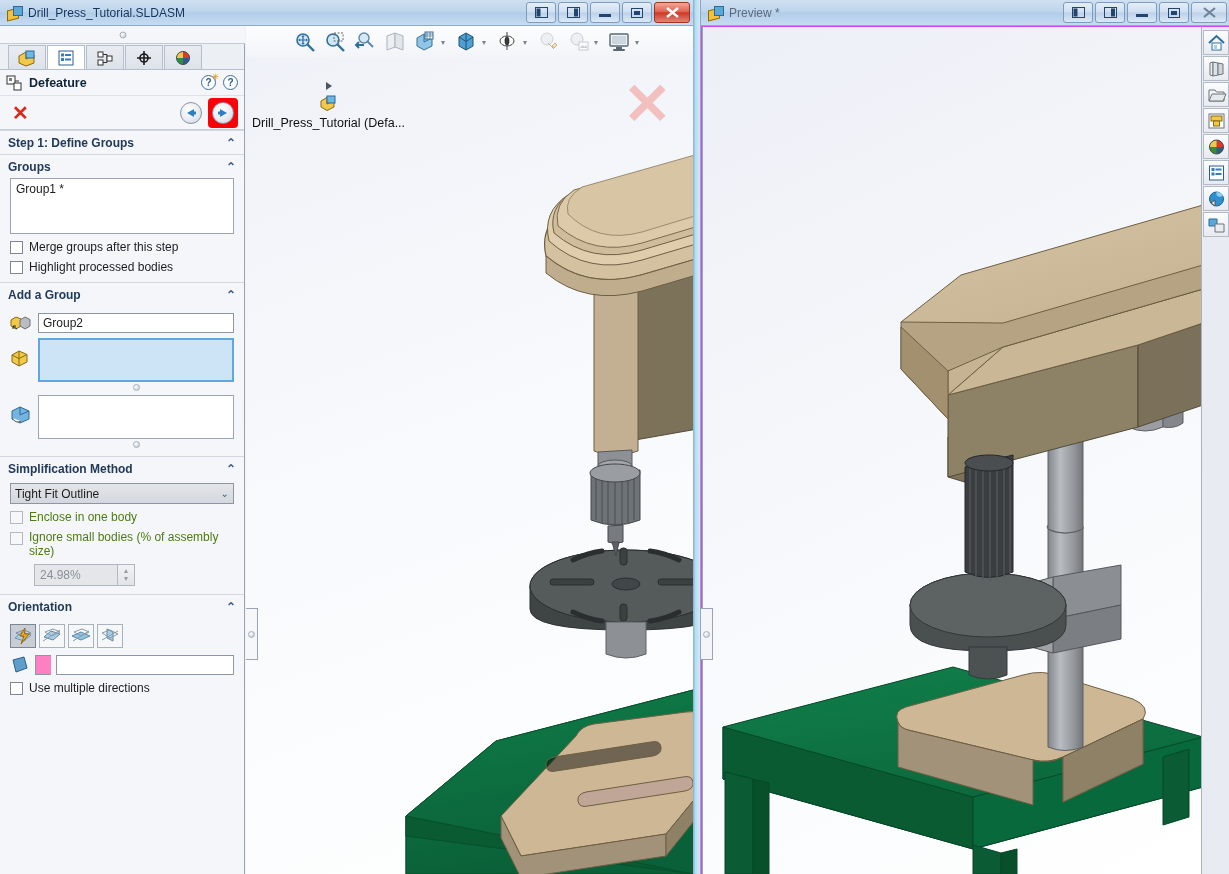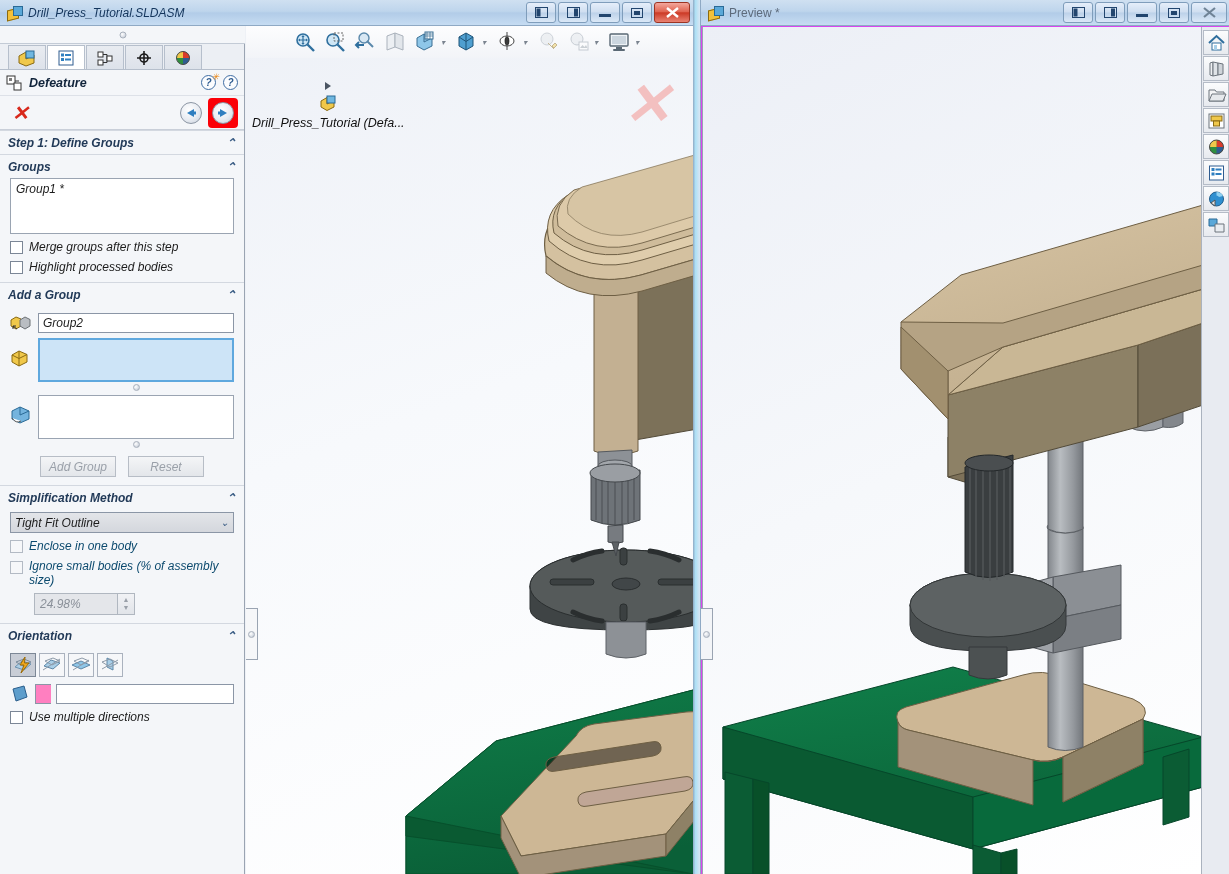--- a/index.html
+++ b/index.html
@@ -11,21 +11,20 @@
     font-size: 12px;
     color: #1c1c1c;
     background: #d6dbe4;
   }
   #root { position: relative; width: 1229px; height: 874px; }
 
   
   #left-window {
     position: absolute; left: 0; top: 0; width: 583px; height: 874px;
     background: #eef1f6;
-    font-style: italic;
   }
   .win-titlebar {
     position: absolute; top: 0; height: 26px; left: 0;
     background: linear-gradient(to bottom, #cfe0f1 0%, #bed5ec 45%, #b2cce8 52%, #c6dcf2 100%);
     border-bottom: 1px solid #8fa9c4;
     display: flex; align-items: center;
   }
   .win-title-text {
     font-size: 12px; color: #14355c; margin-left: 6px; white-space: nowrap;
   }
@@ -133,21 +132,21 @@
     background: #fdfc80; border: 1px solid #d7d55f;
     padding: 4px 6px; font-size: 11.5px; line-height: 14px; color: #111;
     margin: 0 0 3px 0;
   }
 
   .list-box {
     background: #fff; border: 1px solid #9aa4b2; height: 56px;
     padding: 3px 5px; font-size: 12px; overflow: hidden;
   }
   .cbrow { display: flex; align-items: center; gap: 6px; margin-top: 6px; font-size: 12px; }
-  .cbrow.disabled { color: #0c4a6e; }
+  .cbrow.disabled { color: #4d7c0f; }
   .cbox {
     width: 13px; height: 13px; background: #fff; border: 1px solid #7b8696; flex:0 0 13px;
   }
   .cbox.disabled { border-color: #b3bac4; background:#f6f7f9; }
 
   .fieldrow { display: flex; align-items: center; gap: 6px; margin-top: 4px; }
   .txt-input {
     flex: 1; height: 20px; background: #fff; border: 1px solid #8b96a6;
     font-size: 12px; padding: 1px 4px; display: flex; align-items: center;
   }
@@ -446,24 +445,20 @@
           <div class="fieldrow" style="align-items:flex-start;margin-top:4px;">
             <svg width="22" height="20" style="margin-top:10px;">
               <path d="M2,6 L10,2 L19,6 L19,14 L10,18 L2,14 Z" fill="#74b4de" stroke="#2a6a96"></path>
               <path d="M10,2 L10,10 L19,6" fill="none" stroke="#2a6a96"></path>
               <path d="M2,13 Q6,19 11,16" fill="#fff" stroke="#555"></path>
             </svg>
             <div style="flex:1;">
               <div class="sel-box2"></div>
               <div class="minidot"></div>
             </div>
-          </div>
-          <div class="btnrow">
-            <div class="gbtn">Add Group</div>
-            <div class="gbtn">Reset</div>
           </div>
         </div>
       </div>
 
       <div class="sec">
         <div class="sec-head">
           <span>Simplification Method</span>
           <span class="chev">⌃</span>
         </div>
         <div class="sec-body">

